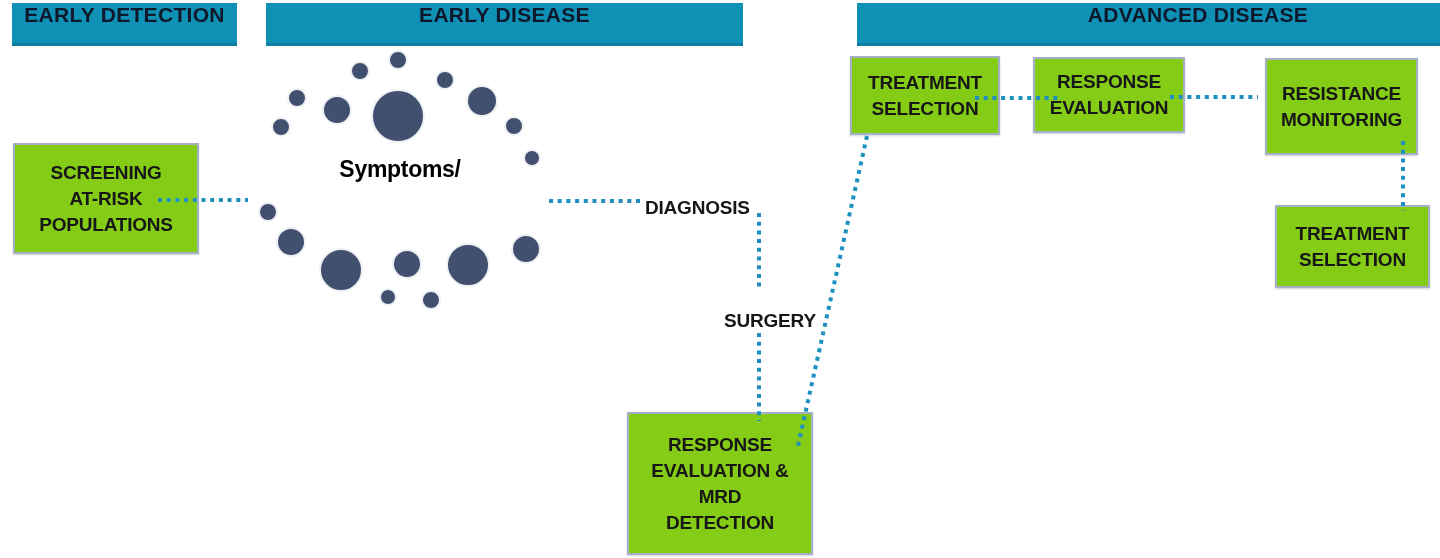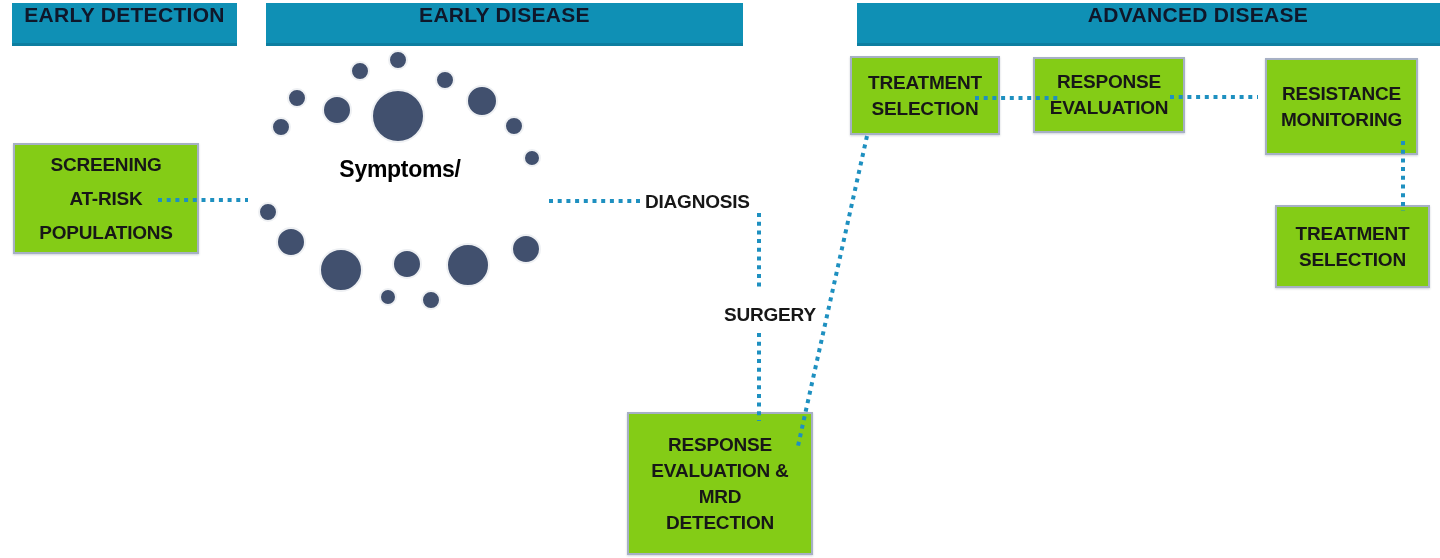--- a/index.html
+++ b/index.html
@@ -15,21 +15,21 @@
   }
   .node{
     position:absolute;background:#84cc16;border:2px solid #a6b0c4;
     box-shadow:0 1px 2px rgba(120,130,150,0.35);
     display:flex;flex-direction:column;align-items:center;justify-content:center;
     color:#171717;font-weight:700;font-size:19px;line-height:26px;
     letter-spacing:-0.2px;text-align:center;box-sizing:border-box;
   }
   .floating-label{
     position:absolute;color:#171717;font-weight:700;font-size:19px;
-    letter-spacing:-0.2px;white-space:nowrap;
+    letter-spacing:-0.2px;white-space:nowrap;margin-top:6px;
   }
   .symptoms-text{
     position:absolute;left:265px;top:150px;width:270px;text-align:center;
     color:#000000;font-weight:700;font-size:23px;line-height:38px;letter-spacing:-0.3px;
   }
   #overlay{position:absolute;left:0;top:0;pointer-events:none;}
 </style>
 </head>
 <body>
 
@@ -38,21 +38,21 @@
   <div class="band" style="left:0;width:225px;">
     <span>EARLY DETECTION</span>
   </div>
   <div class="band" style="left:254px;width:477px;">
     <span>EARLY DISEASE</span>
   </div>
   <div class="band" style="left:845px;width:682px;">
     <span>ADVANCED DISEASE</span>
   </div>
 
-  <div class="node" style="left:13px;top:143px;width:186px;height:111px;gap:8px;">
+  <div class="node" style="left:13px;top:143px;width:186px;height:111px;">
     <span>SCREENING</span>
     <span>AT-RISK</span>
     <span>POPULATIONS</span>
   </div>
 
   <div class="node" style="left:627px;top:412px;width:186px;height:143px;">
     <span>RESPONSE</span>
     <span>EVALUATION &amp;</span>
     <span>MRD</span>
     <span>DETECTION</span>

